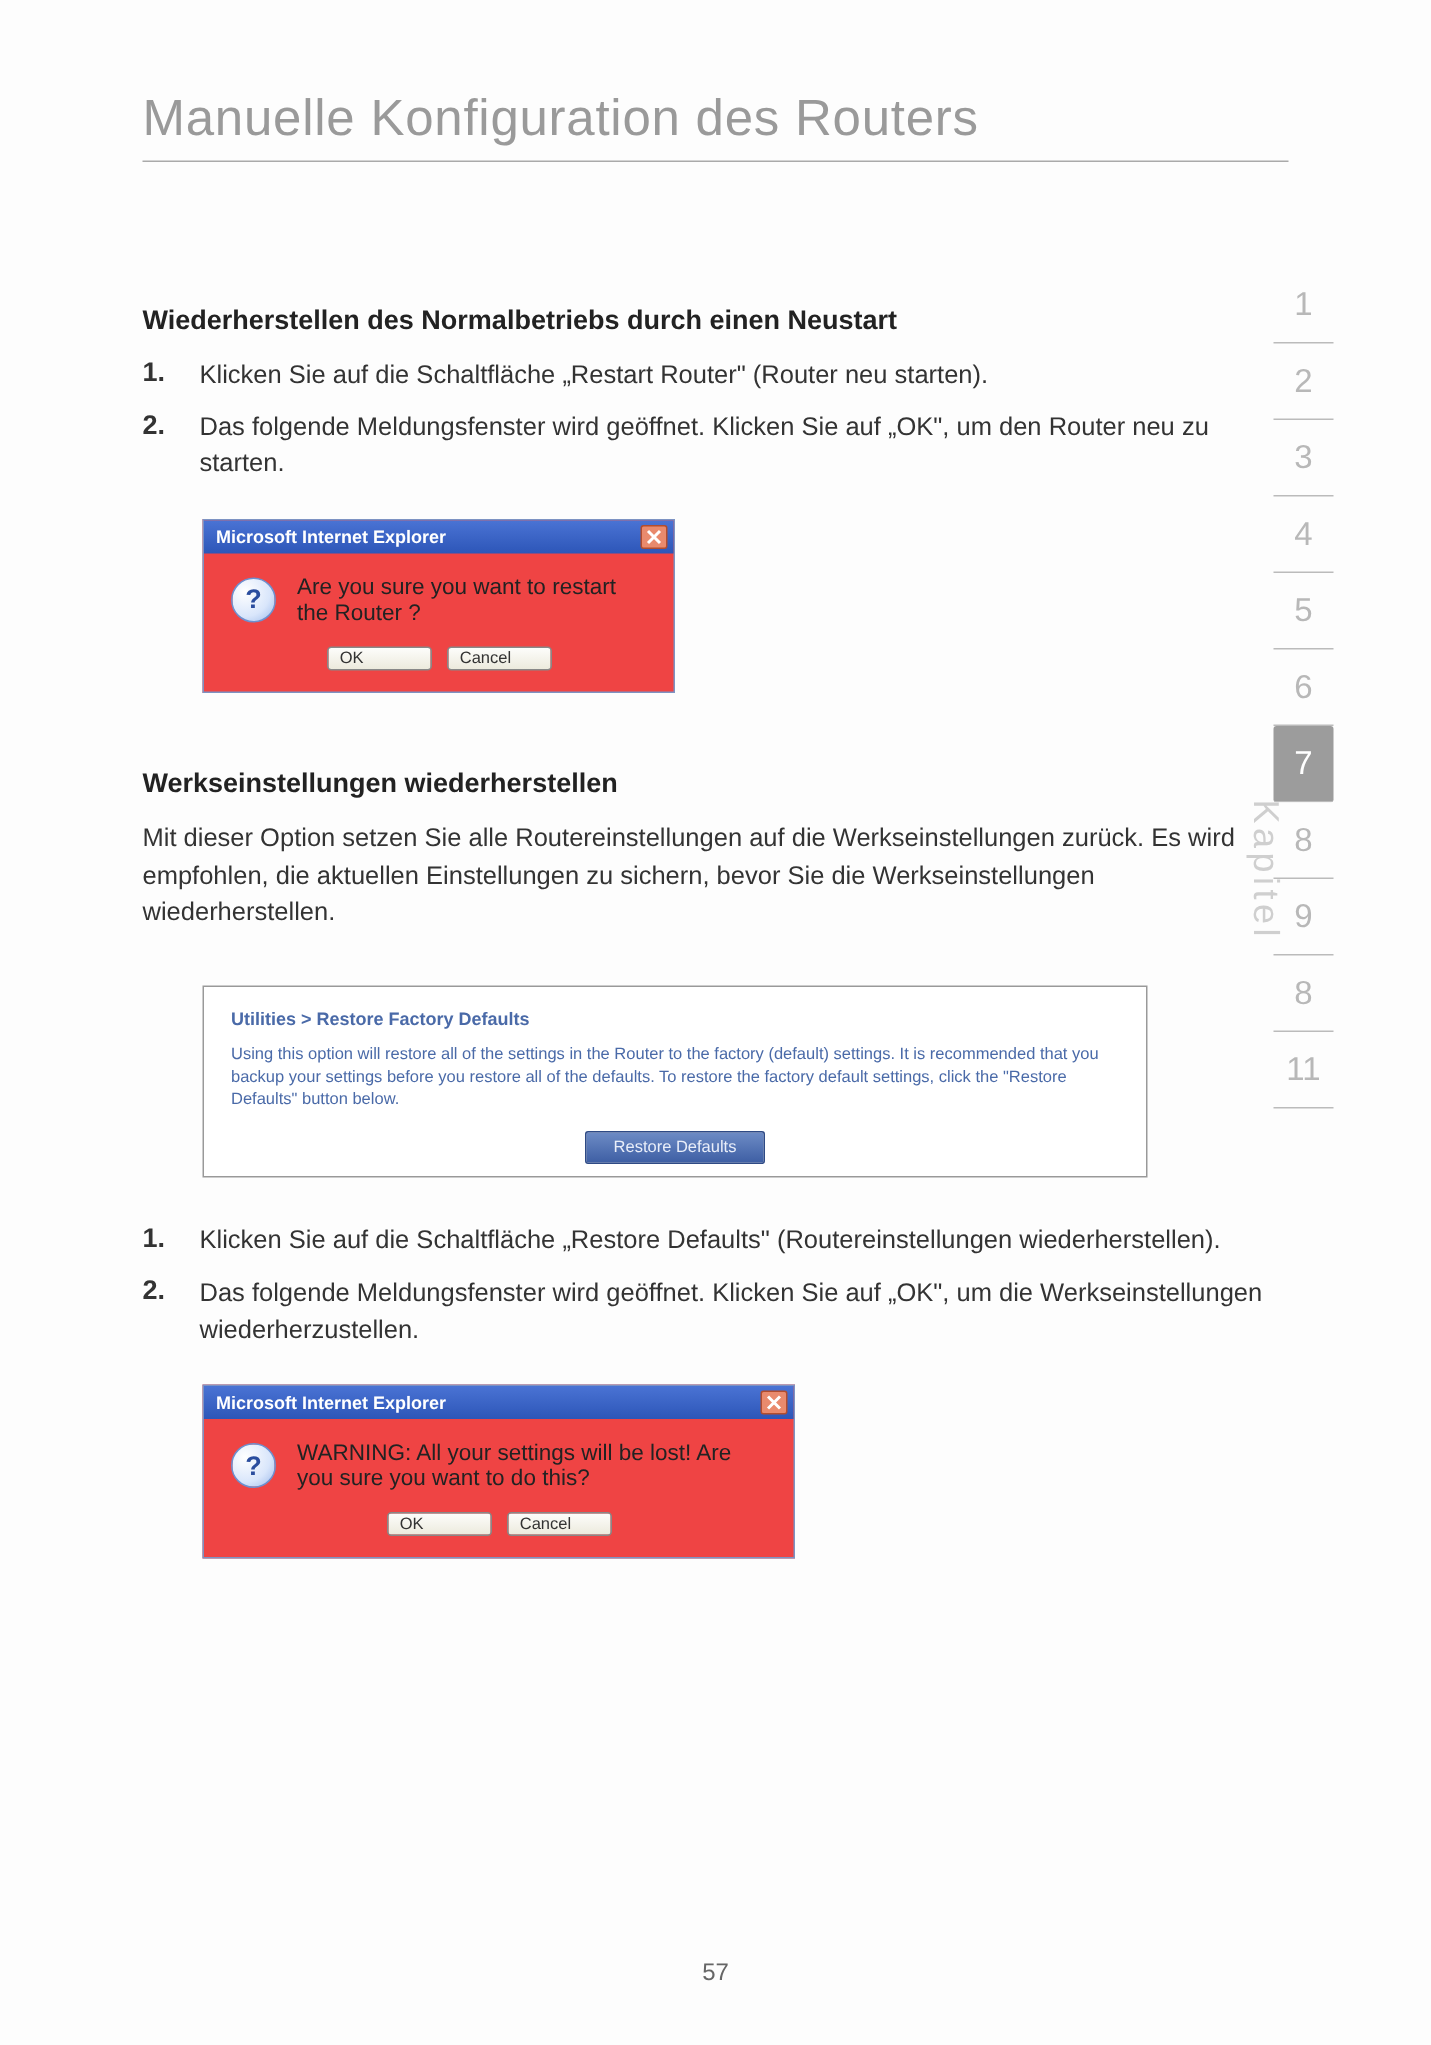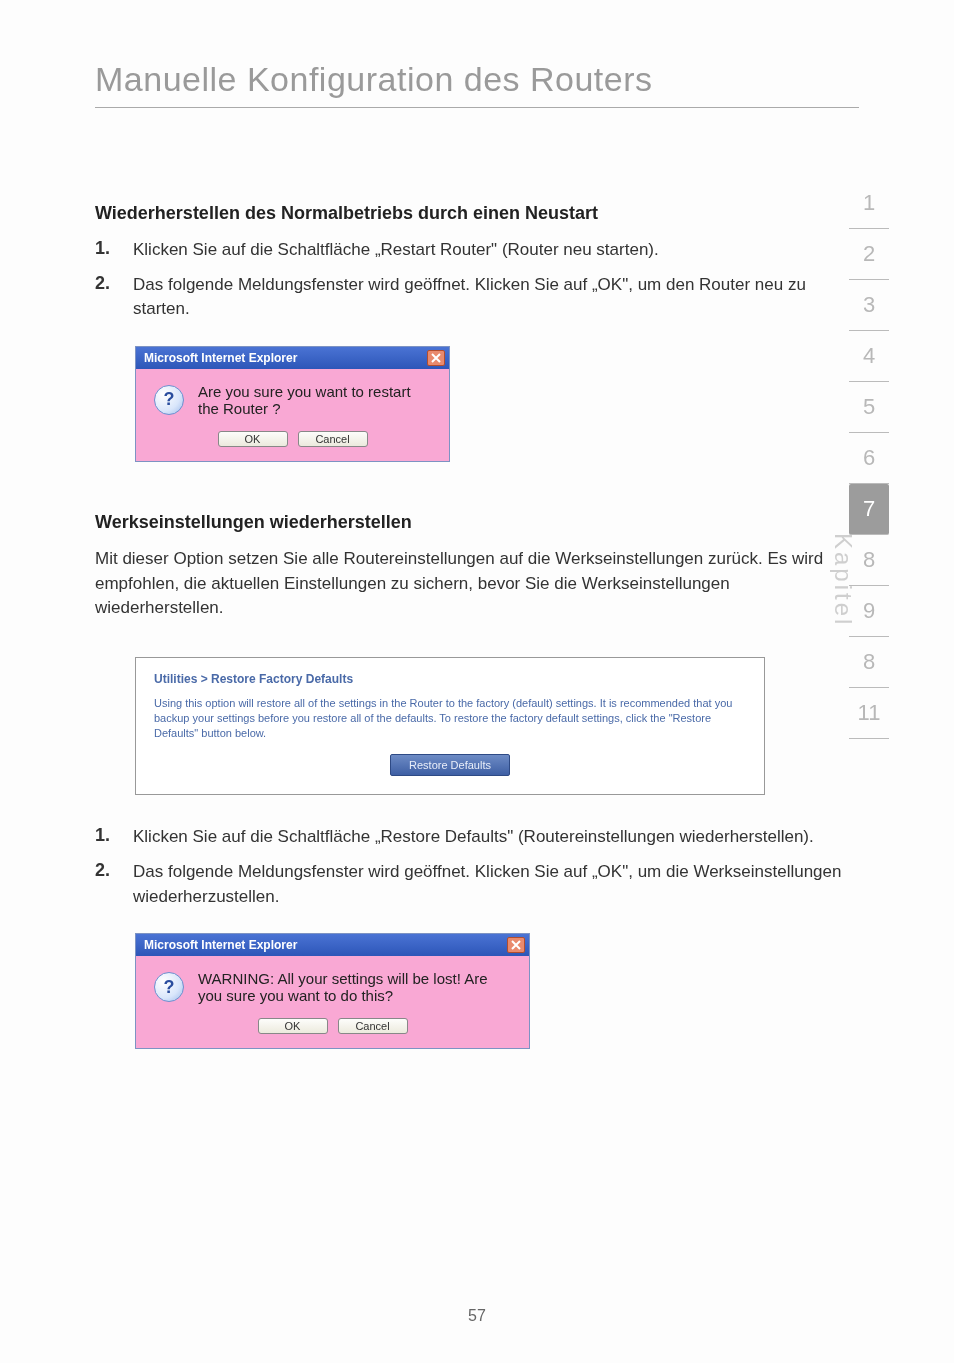--- a/index.html
+++ b/index.html
@@ -54,21 +54,21 @@
     color: #333;
   }
   .body-para {
     font-size: 17px;
     line-height: 1.45;
     margin-bottom: 36px;
   }
   
   .ie-dialog {
     border: 1px solid #7d93c3;
-    background: #f9a8d4;
+    background: #ef4444;
     width: 315px;
     margin: 0 0 50px 40px;
     font-family: Tahoma, Arial, sans-serif;
   }
   .ie-dialog.wide { width: 395px; }
   .ie-titlebar {
     background: linear-gradient(#4a73d4, #2d56b8);
     color: #fff;
     font-size: 12px;
     font-weight: bold;
@@ -120,28 +120,28 @@
     justify-content: center;
     gap: 10px;
   }
   .ie-btn {
     min-width: 70px;
     font-size: 11px;
     padding: 1px 8px;
     border: 1px solid #888;
     border-radius: 3px;
     background: linear-gradient(#fdfdfb, #eceadd);
-    text-align: center;
+    text-align: left;
   }
   
   .util-panel {
     border: 1px solid #999;
     background: #fff;
     margin: 0 0 30px 40px;
-    padding: 14px 18px 18px 18px;
+    padding: 14px 18px 8px 18px;
     width: 630px;
     font-family: Verdana, Arial, sans-serif;
   }
   .util-breadcrumb {
     font-size: 12px;
     font-weight: bold;
     color: #4a6aa8;
     margin-bottom: 10px;
   }
   .util-desc {

